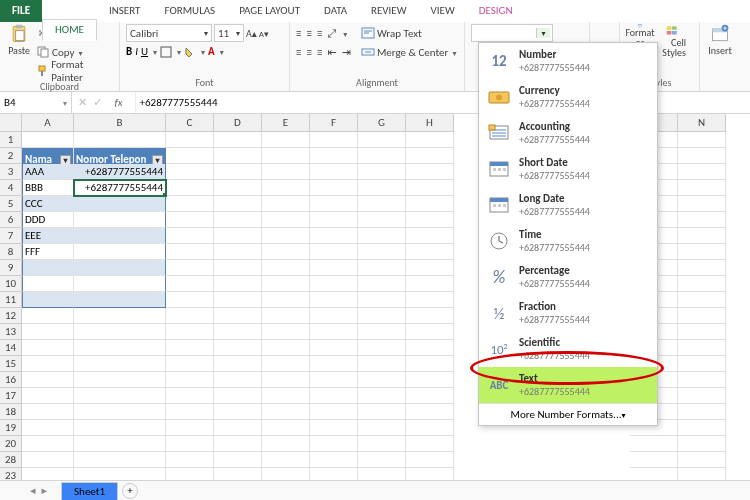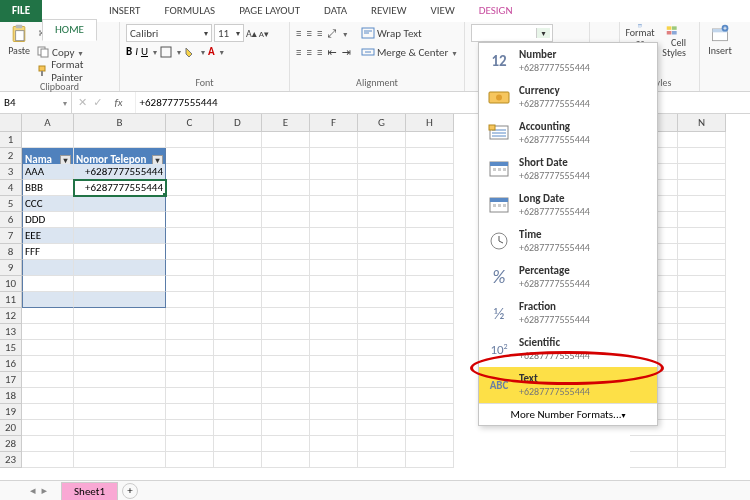--- a/index.html
+++ b/index.html
@@ -61,27 +61,27 @@
 .tbl-left { border-left: 1px solid #5a7ca8; }
 .tbl-bottom-row .cell.colA, .tbl-bottom-row .cell.colB { border-bottom: 1px solid #5a7ca8; }
 
 
 .selcell { outline: 2px solid #217346; outline-offset: -1px; position: relative; }
 .selcell::after { content:""; position:absolute; right:-3px; bottom:-3px; width:5px; height:5px; background:#217346; }
 
 
 .sheet-tabs { position: absolute; bottom: 0; left: 0; right: 0; height: 20px; border-top: 1px solid #d4d4d4; display:flex; align-items: center; font-size: 11px; padding-left: 20px; gap: 4px; background: #f9f9f9; }
 .sheet-nav { display:flex; gap:6px; color:#888; padding: 0 10px; }
-.sheet-tab { padding: 2px 12px; border: 1px solid #ccc; border-bottom: none; background: #f9a8d4; }
+.sheet-tab { padding: 2px 12px; border: 1px solid #ccc; border-bottom: none; background: #3b82f6; }
 .sheet-add { width: 16px; height: 16px; border-radius: 50%; border: 1px solid #ccc; text-align: center; line-height: 14px; }
 
 
 .nfdrop { position: absolute; left: 478px; top: 42px; width: 180px; background: #fff; border: 1px solid #c5c5c5; box-shadow: 2px 2px 6px rgba(0,0,0,0.2); z-index: 50; font-size: 11px; }
 .nfitem { display: flex; align-items: center; gap: 8px; padding: 5px 8px; cursor: pointer; }
-.nfitem.sel { background: #fde047; }
+.nfitem.sel { background: #bef264; }
 .nf-ico { width: 24px; height: 22px; display: flex; align-items: center; justify-content: center; font-family: 'Times New Roman', serif; color: #666; }
 .nf-txt .t1 { font-weight: bold; color: #333; }
 .nf-txt .t2 { color: #777; font-size: 10px; }
 .nf-more { border-top: 1px solid #ddd; padding: 4px 8px; text-align: center; display: flex; justify-content: center; align-items: center; }
 
 
 .ellipse { position: absolute; border: 3px solid #d40000; border-radius: 50%; width: 194px; height: 34px; left: 470px; top: 351px; z-index: 60; pointer-events: none; }
 
 
 svg { display: block; }
@@ -489,20 +489,34 @@
         <div class="cell colOther"></div>
         <div class="cell colOther"></div>
         <div class="cell colOther"></div>
         <div class="cell colOther"></div>
         <div class="cell colOther"></div>
         <div style="width: 176px;"></div>
         <div class="cell colM"></div>
         <div class="cell colN"></div>
       </div>
       <div class="row">
+        <div class="rowh">14</div>
+        <div class="cell colA"></div>
+        <div class="cell colB"></div>
+        <div class="cell colOther"></div>
+        <div class="cell colOther"></div>
+        <div class="cell colOther"></div>
+        <div class="cell colOther"></div>
+        <div class="cell colOther"></div>
+        <div class="cell colOther"></div>
+        <div style="width: 176px;"></div>
+        <div class="cell colM"></div>
+        <div class="cell colN"></div>
+      </div>
+      <div class="row">
         <div class="rowh">15</div>
         <div class="cell colA"></div>
         <div class="cell colB"></div>
         <div class="cell colOther"></div>
         <div class="cell colOther"></div>
         <div class="cell colOther"></div>
         <div class="cell colOther"></div>
         <div class="cell colOther"></div>
         <div class="cell colOther"></div>
         <div style="width: 176px;"></div>

